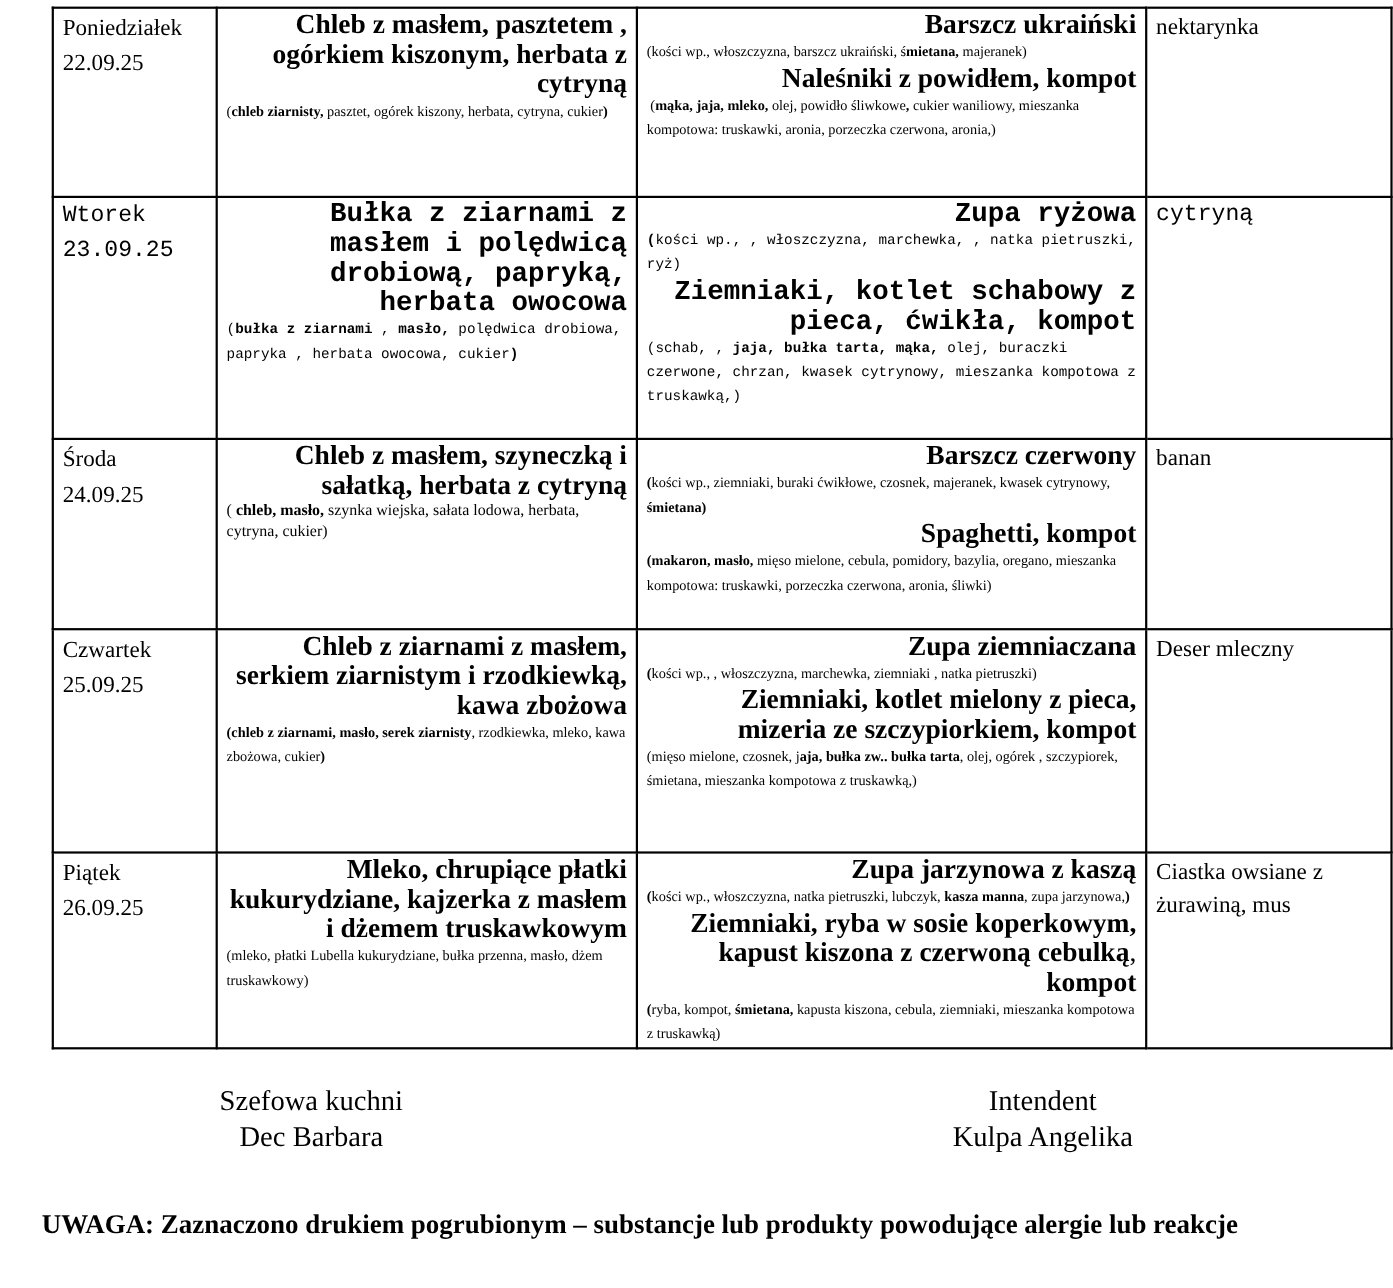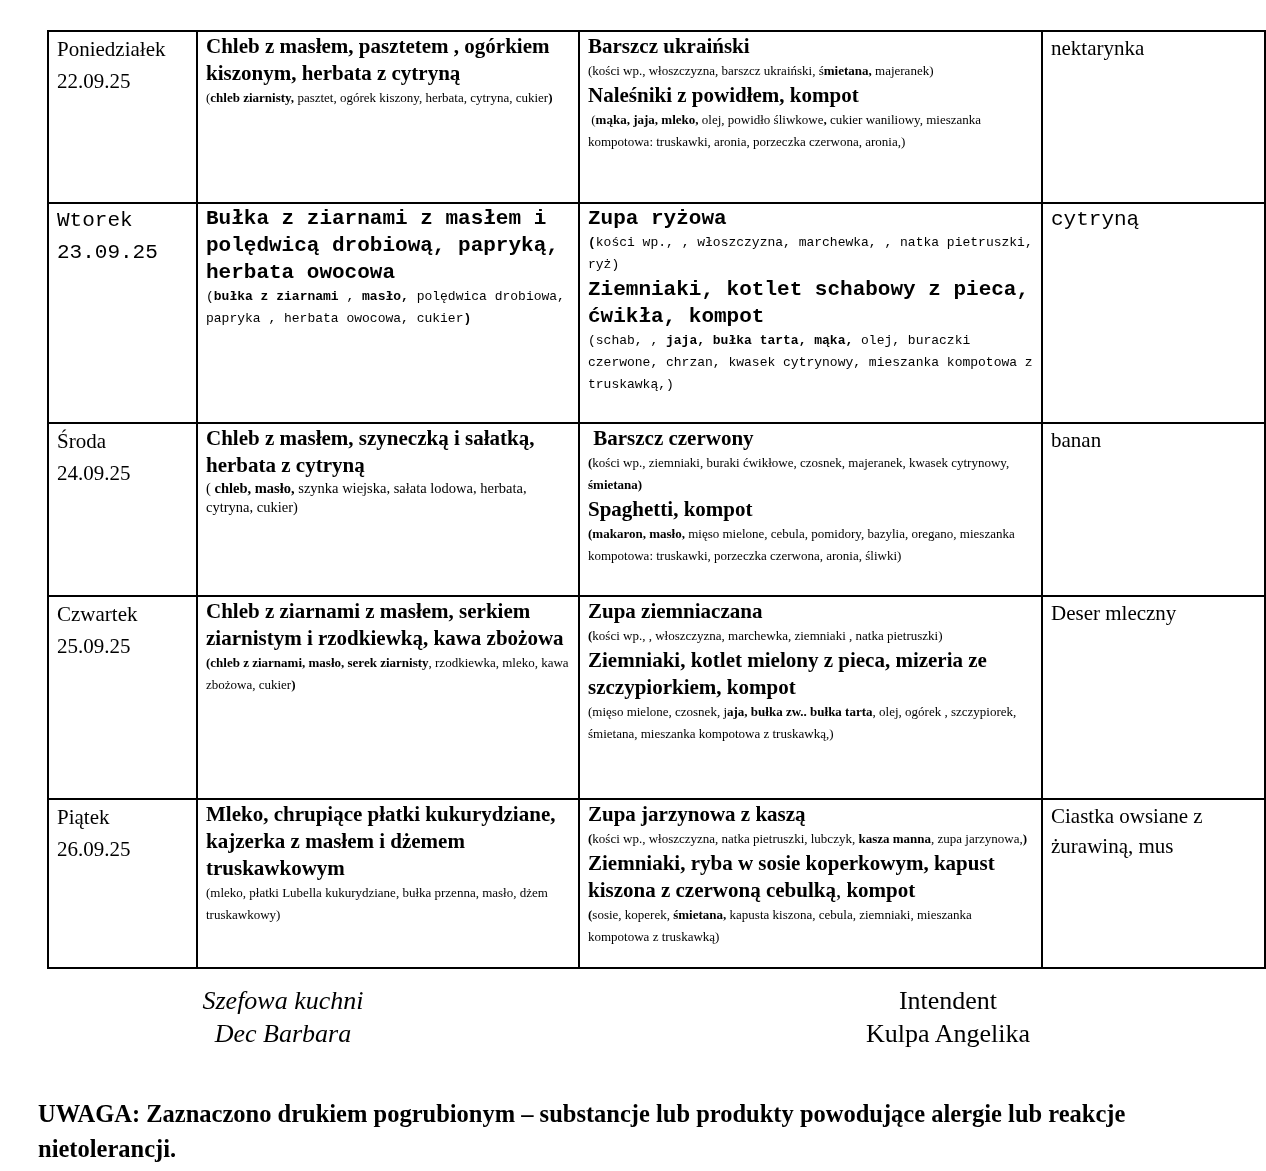--- a/index.html
+++ b/index.html
@@ -3,45 +3,45 @@
 <meta charset="utf-8">
 <style>
   html,body{margin:0;padding:0;}
   body{
     width:1266px;height:1171px;position:relative;
     background:#ffffff;color:#000;
     font-family:"Liberation Serif", serif;
     overflow:hidden;
   }
   .menu-table{
-    position:absolute;left:47px;top:30px;width:1217px;
+    position:absolute;left:47px;top:6px;width:1217px;
     border-collapse:collapse;table-layout:fixed;
   }
   .menu-table td{
     border:2px solid #000;
     vertical-align:top;
     padding:1px 8px 1px 8px;
     overflow:hidden;
   }
   .c-day{width:149px}
   .c-breakfast{width:382px}
   .c-lunch{width:463px}
   .c-dessert{width:223px}
   .day-cell{font-size:21px;line-height:32px;padding-top:4px;}
   .dessert-cell{font-size:21px;line-height:30px;padding-top:3px;}
   .p{margin:0;}
-  .p.L{font-size:21px;line-height:27px;}
+  .p.L{font-size:25px;line-height:27px;text-align:right;}
   .p.M{font-size:13px;line-height:22px;}
   .p.S{font-size:14.5px;line-height:19px;}
   .b{font-weight:bold;}
   .sig{
     position:absolute;width:260px;text-align:center;
     font-size:26px;line-height:33px;
   }
-  .sig-chef{left:153px;top:984px;font-style:italic;}
+  .sig-chef{left:153px;top:984px;}
   .sig-intendent{left:818px;top:984px;}
   .note{
     position:absolute;left:38px;top:1096px;width:1190px;
     font-size:24.5px;line-height:35px;font-weight:bold;
   }
 </style>
 </head>
 <body>
 
 <table class="menu-table">
@@ -134,35 +134,34 @@
           <div>26.09.25</div>
         </td>
         <td class="meal-cell">
           <div class="p L"><span class="b">Mleko,  chrupiące płatki kukurydziane,  kajzerka z masłem i dżemem truskawkowym</span></div>
           <div class="p M"><span>(mleko, płatki Lubella kukurydziane, bułka przenna, masło, dżem truskawkowy)</span></div>
         </td>
         <td class="meal-cell">
           <div class="p L"><span class="b">Zupa jarzynowa z kaszą</span></div>
           <div class="p M"><span class="b">(</span><span>kości wp., włoszczyzna, natka pietruszki, lubczyk, </span><span class="b">kasza manna</span><span>, zupa jarzynowa,</span><span class="b">)</span></div>
           <div class="p L"><span class="b">Ziemniaki, ryba w sosie koperkowym, kapust kiszona z czerwoną cebulką</span><span>, </span><span class="b">kompot</span></div>
-          <div class="p M"><span class="b">(</span><span>sosie, koperek, </span><span class="b">śmietana,</span><span> kapusta kiszona, cebula, ziemniaki, mieszanka kompotowa z truskawką)</span></div>
+          <div class="p M"><span class="b">(</span><span>ryba, kompot, </span><span class="b">śmietana,</span><span> kapusta kiszona, cebula, ziemniaki, mieszanka kompotowa z truskawką)</span></div>
         </td>
         <td class="dessert-cell">
           <div>Ciastka owsiane z żurawiną, mus</div>
         </td>
       </tr>
     </tbody>
 </table>
 
 <div class="sig sig-chef">
   <div>Szefowa kuchni</div>
   <div>Dec Barbara</div>
 </div>
 
 <div class="sig sig-intendent">
   <div>Intendent</div>
   <div>Kulpa Angelika</div>
 </div>
 
 <div class="note">
   <div>UWAGA: Zaznaczono drukiem pogrubionym – substancje lub produkty powodujące alergie lub reakcje</div>
-  <div>nietolerancji.</div>
 </div>
 
 </body></html>

